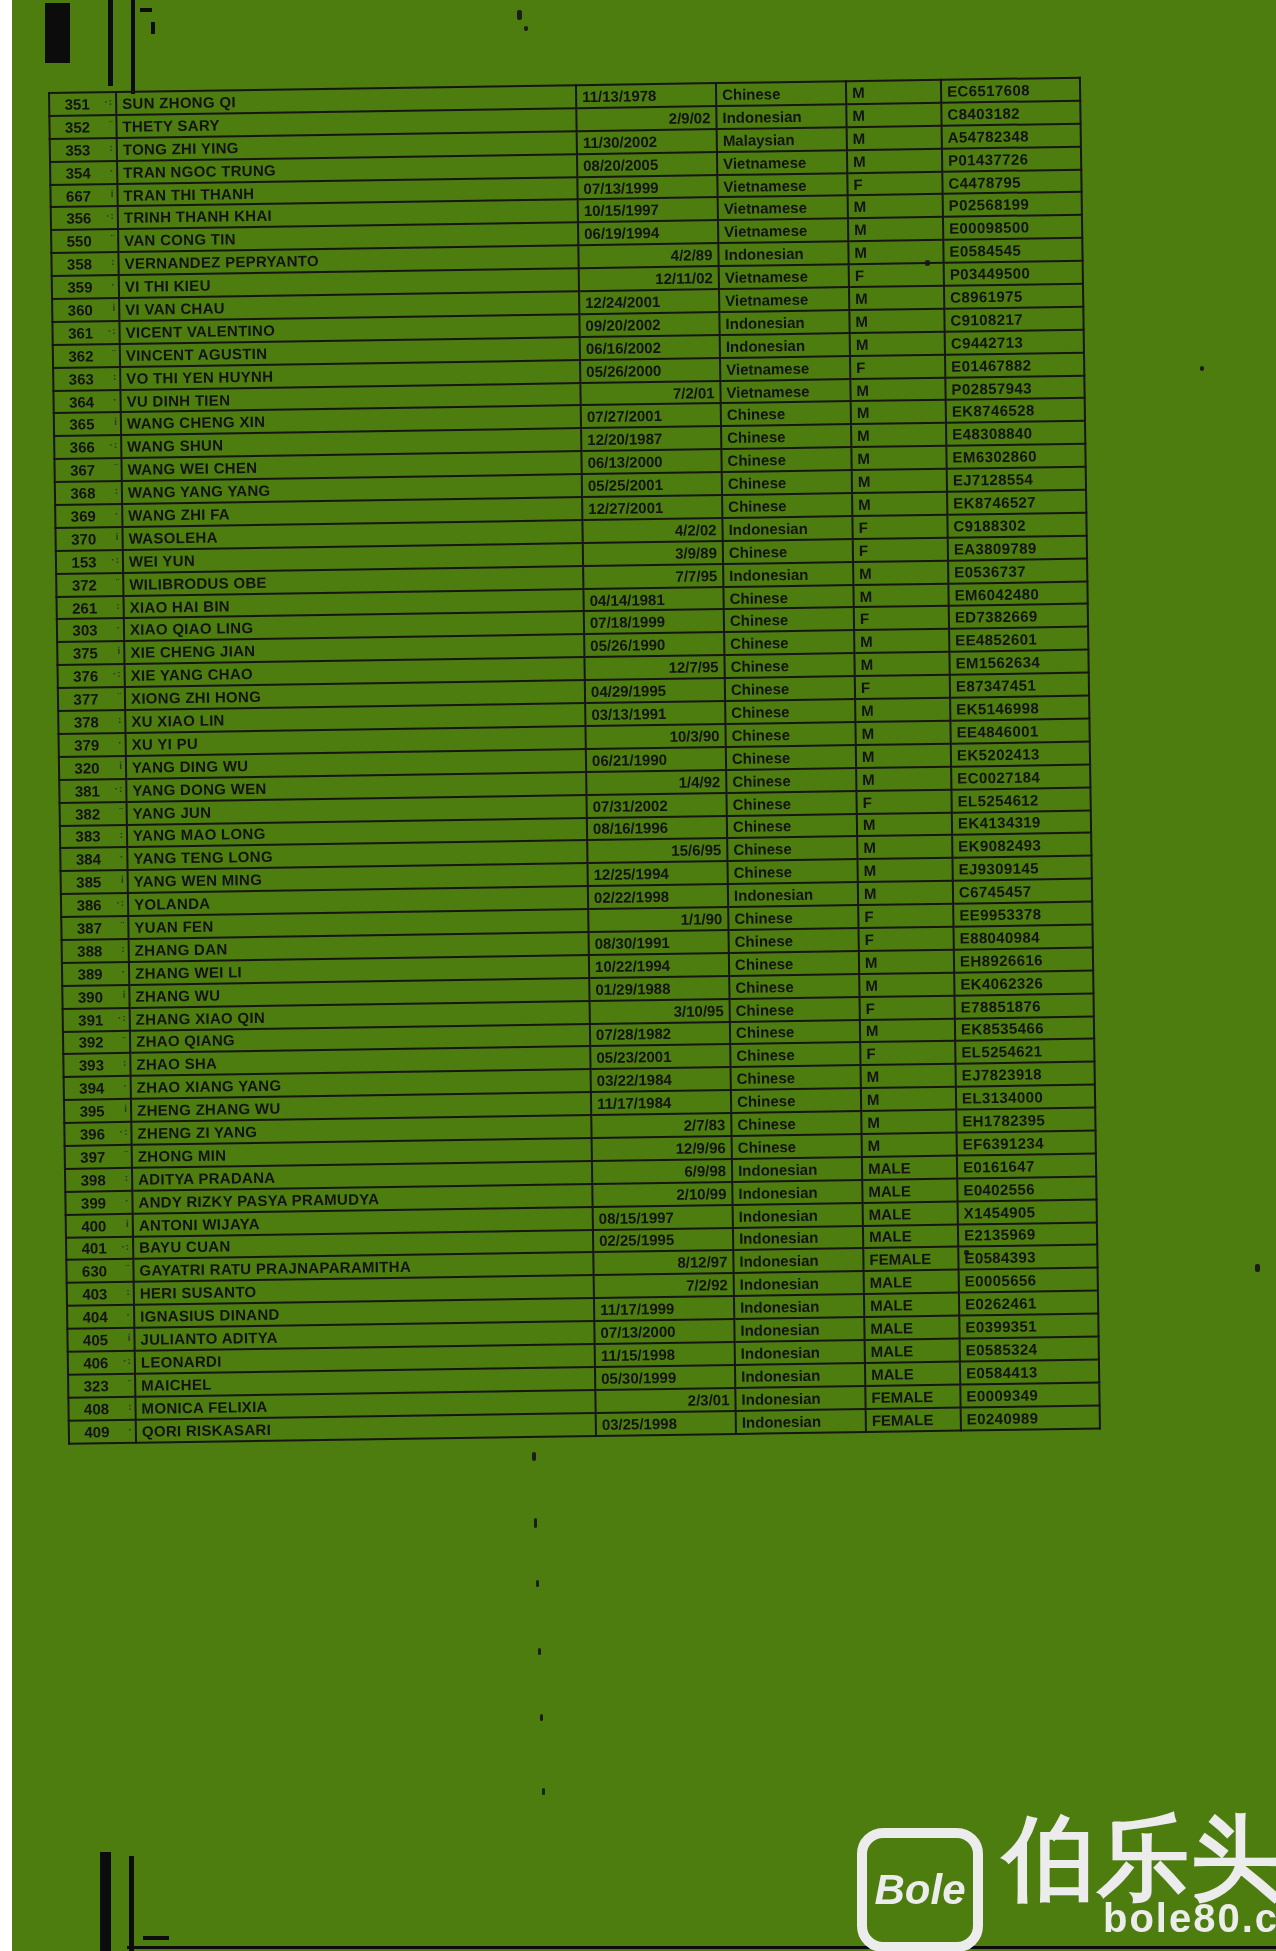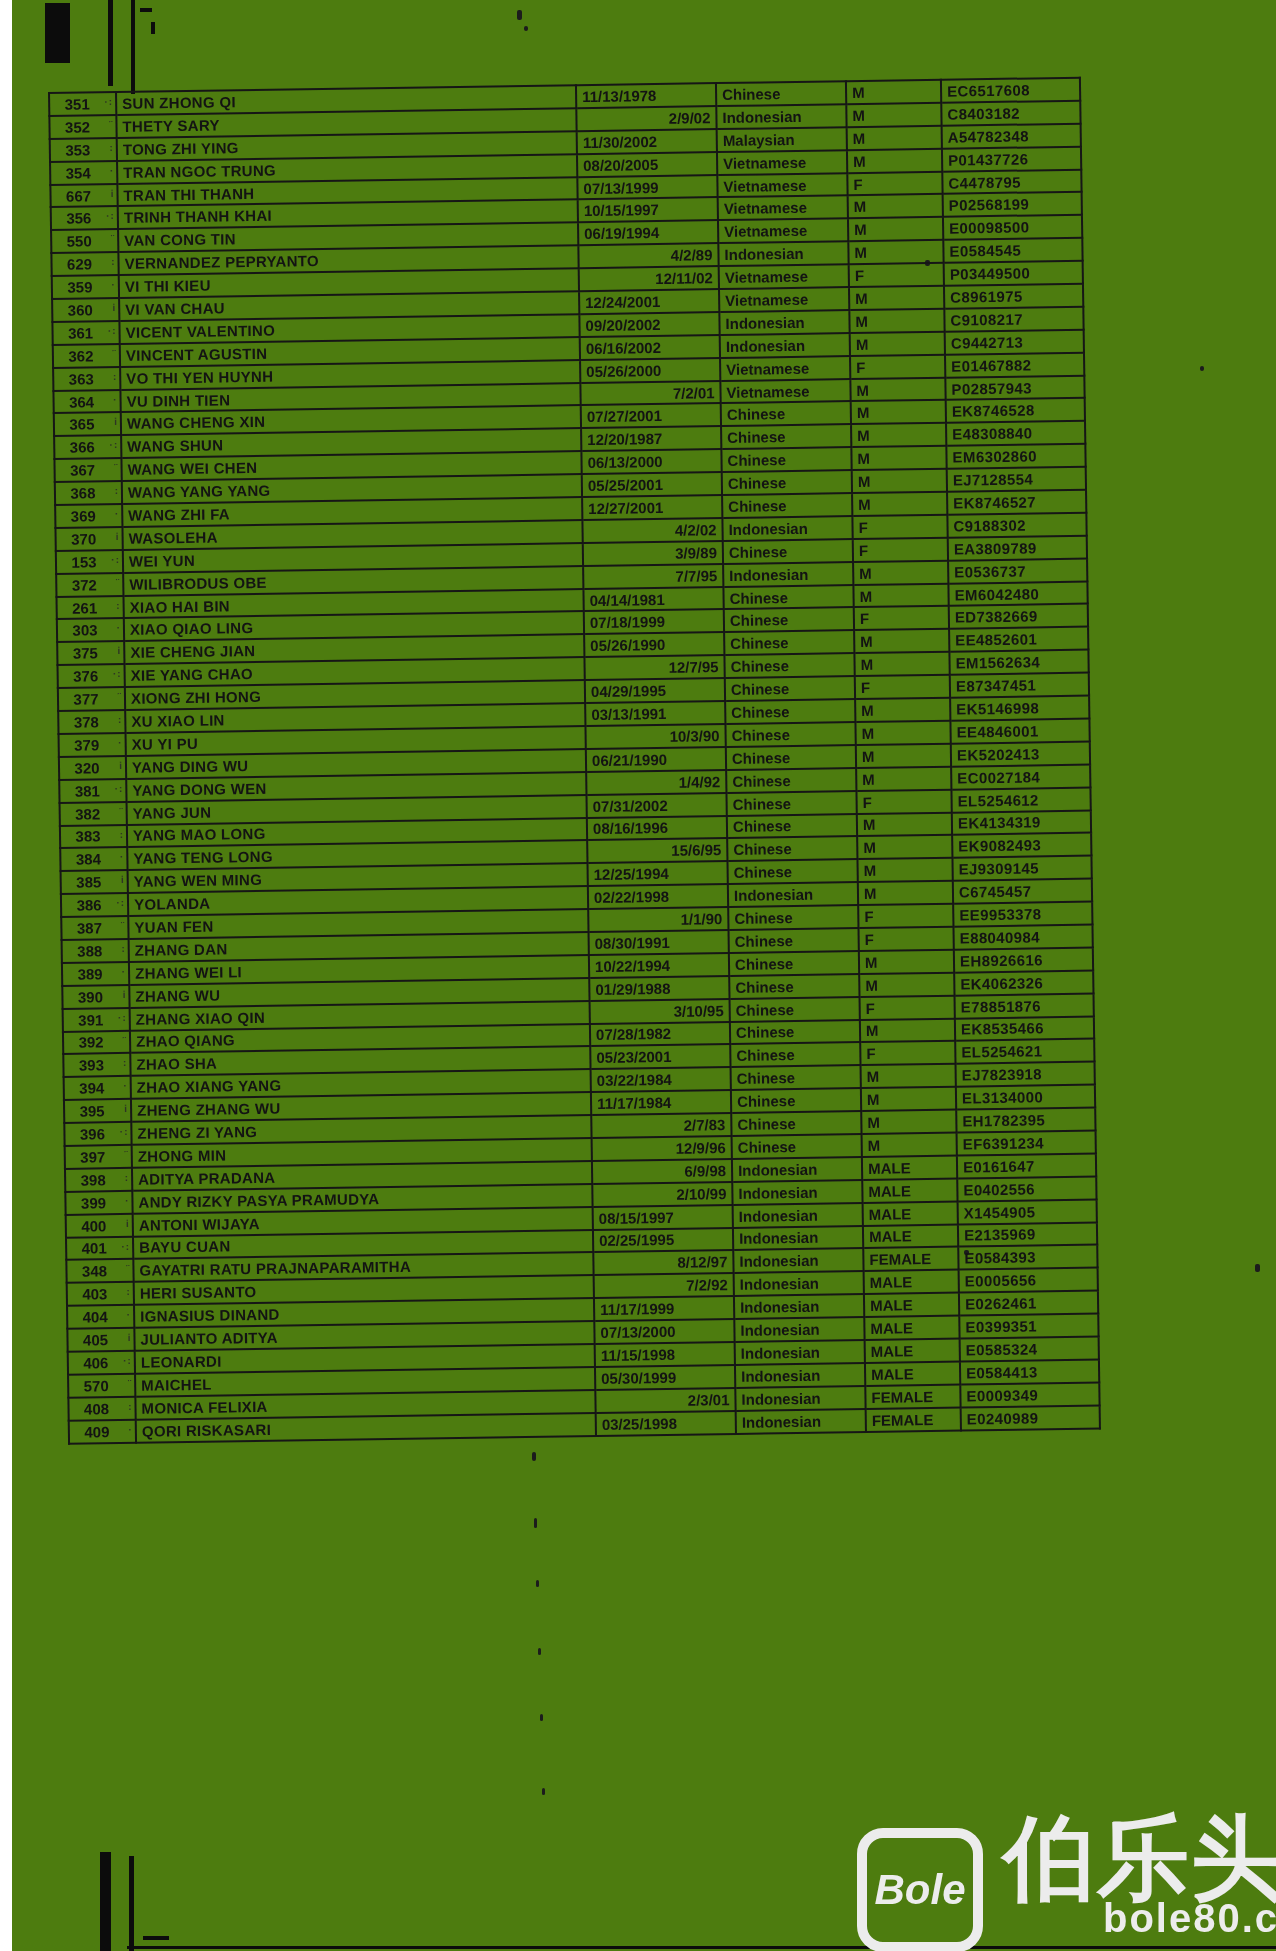--- a/index.html
+++ b/index.html
@@ -171,21 +171,21 @@
           </tr>
           <tr>
             <td class="c-num"><span>550</span><span class="smudge"></span></td>
             <td class="c-name">VAN CONG TIN</td>
             <td class="c-dob dob-full">06/19/1994</td>
             <td class="c-nat">Vietnamese</td>
             <td class="c-gen">M</td>
             <td class="c-pass">E00098500</td>
           </tr>
           <tr>
-            <td class="c-num"><span>629</span><span class="smudge"></span></td>
+            <td class="c-num"><span>358</span><span class="smudge"></span></td>
             <td class="c-name">VERNANDEZ PEPRYANTO</td>
             <td class="c-dob">4/2/89</td>
             <td class="c-nat">Indonesian</td>
             <td class="c-gen">M</td>
             <td class="c-pass">E0584545</td>
           </tr>
           <tr>
             <td class="c-num"><span>359</span><span class="smudge"></span></td>
             <td class="c-name">VI THI KIEU</td>
             <td class="c-dob">12/11/02</td>
@@ -523,21 +523,21 @@
           </tr>
           <tr>
             <td class="c-num"><span>401</span><span class="smudge"></span></td>
             <td class="c-name">BAYU CUAN</td>
             <td class="c-dob dob-full">02/25/1995</td>
             <td class="c-nat">Indonesian</td>
             <td class="c-gen">MALE</td>
             <td class="c-pass">E2135969</td>
           </tr>
           <tr>
-            <td class="c-num"><span>348</span><span class="smudge"></span></td>
+            <td class="c-num"><span>630</span><span class="smudge"></span></td>
             <td class="c-name">GAYATRI RATU PRAJNAPARAMITHA</td>
             <td class="c-dob">8/12/97</td>
             <td class="c-nat">Indonesian</td>
             <td class="c-gen">FEMALE</td>
             <td class="c-pass">E0584393</td>
           </tr>
           <tr>
             <td class="c-num"><span>403</span><span class="smudge"></span></td>
             <td class="c-name">HERI SUSANTO</td>
             <td class="c-dob">7/2/92</td>
@@ -563,21 +563,21 @@
           </tr>
           <tr>
             <td class="c-num"><span>406</span><span class="smudge"></span></td>
             <td class="c-name">LEONARDI</td>
             <td class="c-dob dob-full">11/15/1998</td>
             <td class="c-nat">Indonesian</td>
             <td class="c-gen">MALE</td>
             <td class="c-pass">E0585324</td>
           </tr>
           <tr>
-            <td class="c-num"><span>570</span><span class="smudge"></span></td>
+            <td class="c-num"><span>323</span><span class="smudge"></span></td>
             <td class="c-name">MAICHEL</td>
             <td class="c-dob dob-full">05/30/1999</td>
             <td class="c-nat">Indonesian</td>
             <td class="c-gen">MALE</td>
             <td class="c-pass">E0584413</td>
           </tr>
           <tr>
             <td class="c-num"><span>408</span><span class="smudge"></span></td>
             <td class="c-name">MONICA FELIXIA</td>
             <td class="c-dob">2/3/01</td>

